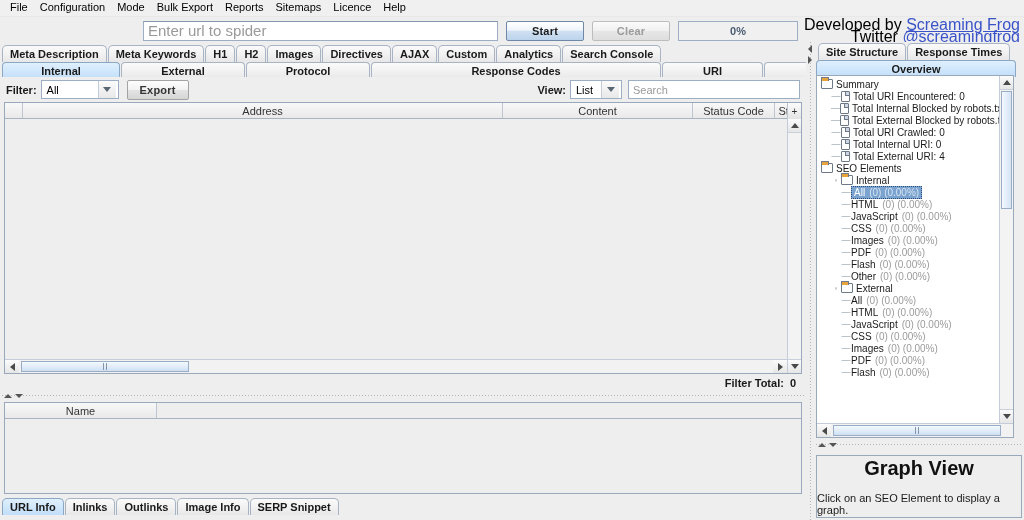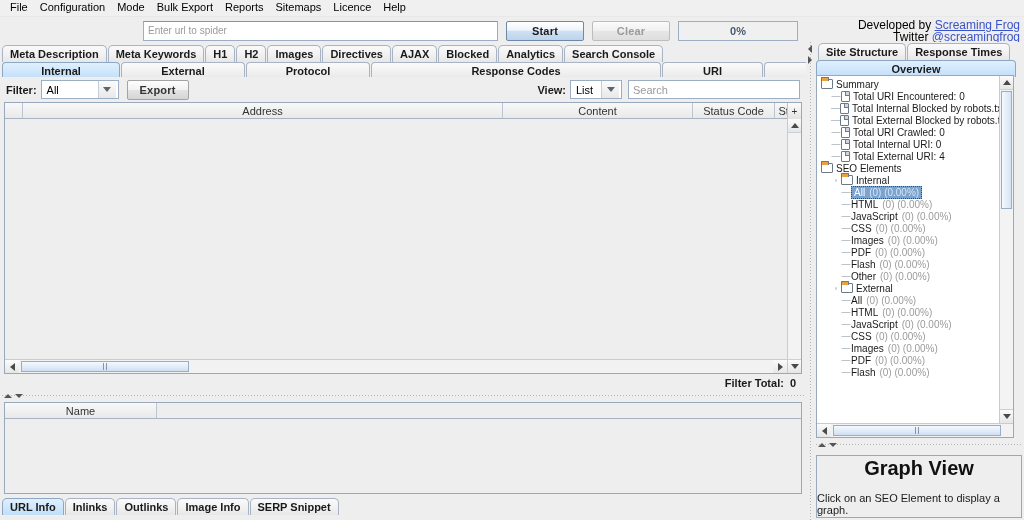--- a/index.html
+++ b/index.html
@@ -30,21 +30,21 @@
   .urlbar {
     height: 27px; background: #eeeeee;
     display: flex; align-items: center; position: relative;
     padding-left: 143px;
   }
   .url-input {
     width: 355px; height: 20px;
     background: #ffffff;
     border: 1px solid #9daec4;
     border-top-color: #8496ad;
-    font-size: 10px; color: #808080;
+    font-size: 15px; color: #808080;
     padding: 0 4px; line-height: 18px;
     outline: none;
   }
   .url-input::placeholder { color: #9a9a9a; }
   .btn {
     height: 20px; margin-left: 8px;
     border: 1px solid #a3a3a3;
     border-radius: 2px;
     background: linear-gradient(to bottom, #fdfdfd 0%, #f2f2f2 48%, #e3e3e3 52%, #d6d6d6 100%);
     font-size: 11px; font-weight: bold; color: #333;
@@ -60,21 +60,21 @@
     background: linear-gradient(to bottom, #fbfbfb 0%, #f0f0f0 50%, #e6e6e6 52%, #dedede 100%);
     border-color: #bdbdbd; }
   .progress {
     width: 120px; height: 20px; margin-left: 8px;
     border: 1px solid #9daec4; background: #f0f0f0;
     display: flex; align-items: center; justify-content: center;
     font-size: 11px; font-weight: bold; color: #4a5a70;
   }
   .credits {
     position: absolute; right: 4px; top: 2px;
-    text-align: right; font-size: 12px; line-height: 12px; color: #000;
+    text-align: right; font-size: 16px; line-height: 12px; color: #000;
   }
   .credits a { color: #3a53c8; text-decoration: underline; }
 
   
   .tabstrip { position: relative; height: 18px; padding-left: 2px; background: #eeeeee; }
   .tabstrip2 { position: relative; height: 17px; padding-left: 2px; background: #eeeeee; }
   .tabrow { display: flex; align-items: flex-end; height: 100%; }
   .tab {
     height: 17px; display: flex; align-items: center; justify-content: center;
     font-size: 11px; font-weight: bold; color: #1a1a1a;
@@ -319,21 +319,21 @@
 
   <div class="tabstrip">
     <div class="tabrow" id="tabs-row1">
         <div class="tab">Meta Description</div>
         <div class="tab">Meta Keywords</div>
         <div class="tab">H1</div>
         <div class="tab">H2</div>
         <div class="tab">Images</div>
         <div class="tab">Directives</div>
         <div class="tab">AJAX</div>
-        <div class="tab">Blocked</div>
+        <div class="tab">Custom</div>
         <div class="tab">Analytics</div>
         <div class="tab">Search Console</div>
       </div>
   </div>
 
   <div class="tabstrip2">
     <div class="tabrow2" id="tabs-row2">
         <div class="tab sel" style="width: 118px;">Internal</div>
         <div class="tab" style="width: 124px;">External</div>
         <div class="tab" style="width: 124px;">Protocol</div>

